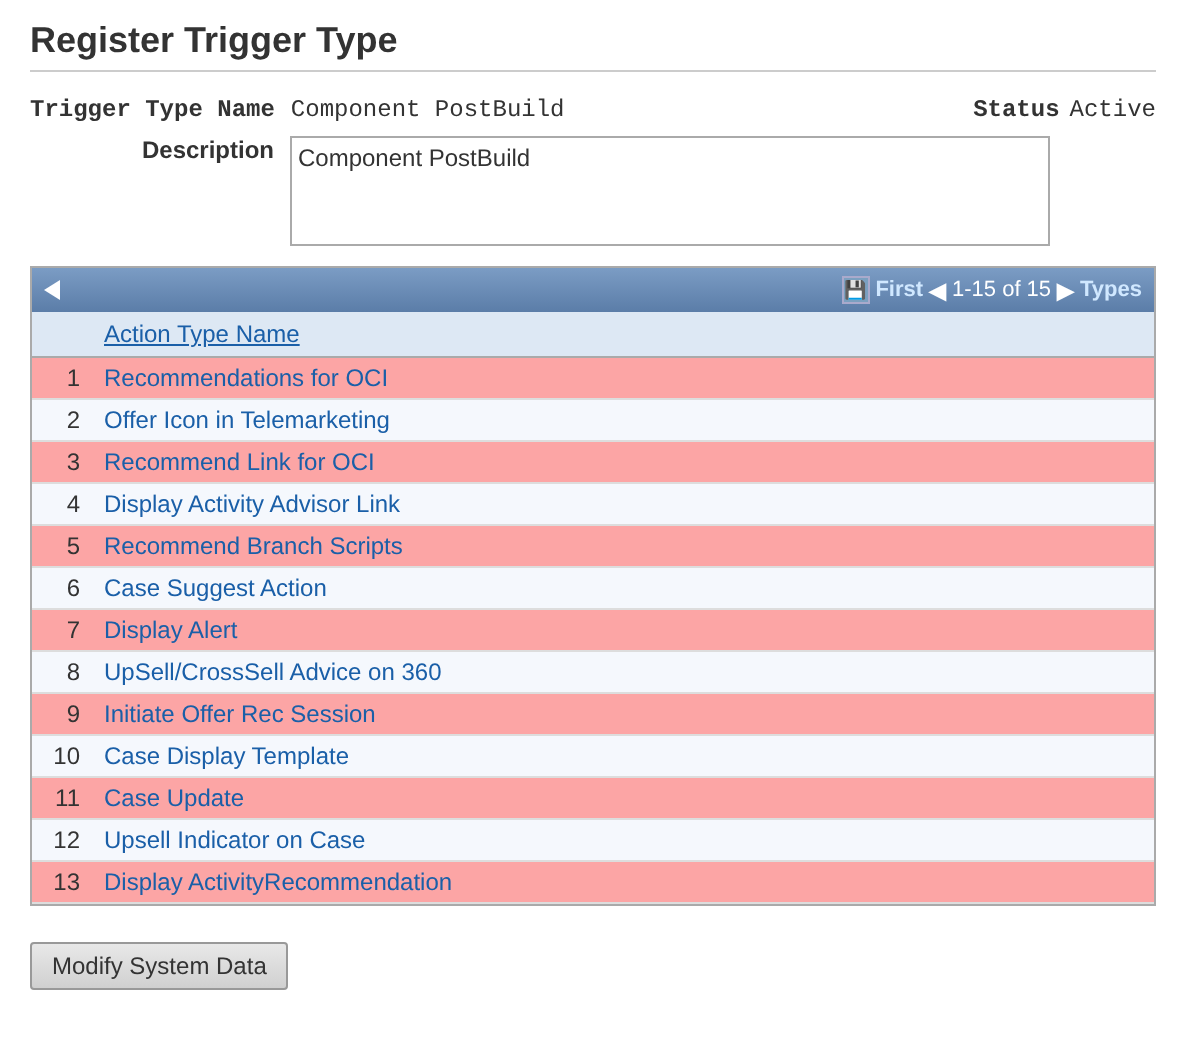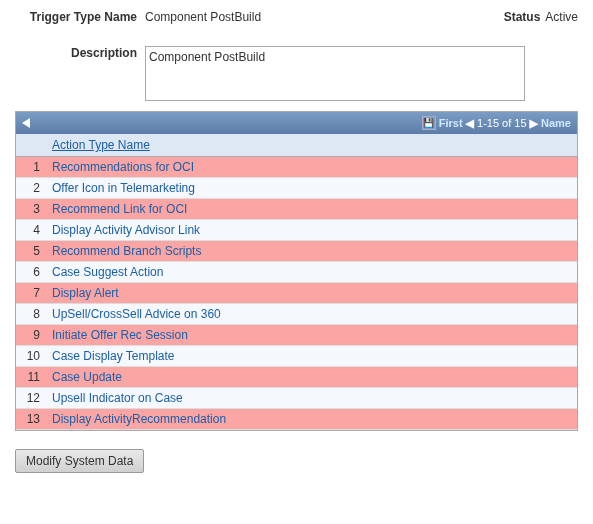--- a/index.html
+++ b/index.html
@@ -43,21 +43,22 @@
       font-family: Arial, sans-serif;
       font-size: 12px;
       resize: none;
       background: #fff;
       color: #333;
     }
     
     .top-fields {
       display: flex;
       align-items: center;
-      margin-bottom: 22px;
+      margin-bottom: 6px;
+      font-family: Liberation Mono, monospace;
     }
     .trigger-type-label {
       font-weight: bold;
       text-align: right;
       min-width: 130px;
       padding-right: 8px;
       color: #333;
     }
     .trigger-type-value {
       flex: 1;
@@ -174,20 +175,21 @@
       font-size: 12px;
       cursor: pointer;
       color: #333;
       border-radius: 2px;
     }
   </style>
 </head>
 <body>
 
 <div class="page-container">
+  <div class="page-title">Register Trigger Type</div>
 
   <div class="top-fields">
     <div class="trigger-type-label">Trigger Type Name</div>
     <div class="trigger-type-value">Component PostBuild</div>
     <div class="status-section">
       <span class="status-label">Status</span>
       <span class="status-value">Active</span>
     </div>
   </div>
 
@@ -200,21 +202,21 @@
     <div class="table-header-bar">
       <div class="section-title">
         <span class="triangle-icon"></span>
       </div>
       <div class="pagination">
         <span class="pagination-icon" title="Export">💾</span>
         <a class="page-link">First</a>
         <span style="cursor:pointer;">◀</span>
         <span class="current-page">1-15 of 15</span>
         <span style="cursor:pointer;">▶</span>
-        <a class="page-link">Name</a>
+        <a class="page-link">Types</a>
       </div>
     </div>
     <table>
       <thead>
         <tr>
           <th></th>
           <th>
             <a>Action Type Name</a>
           </th>
         </tr>

